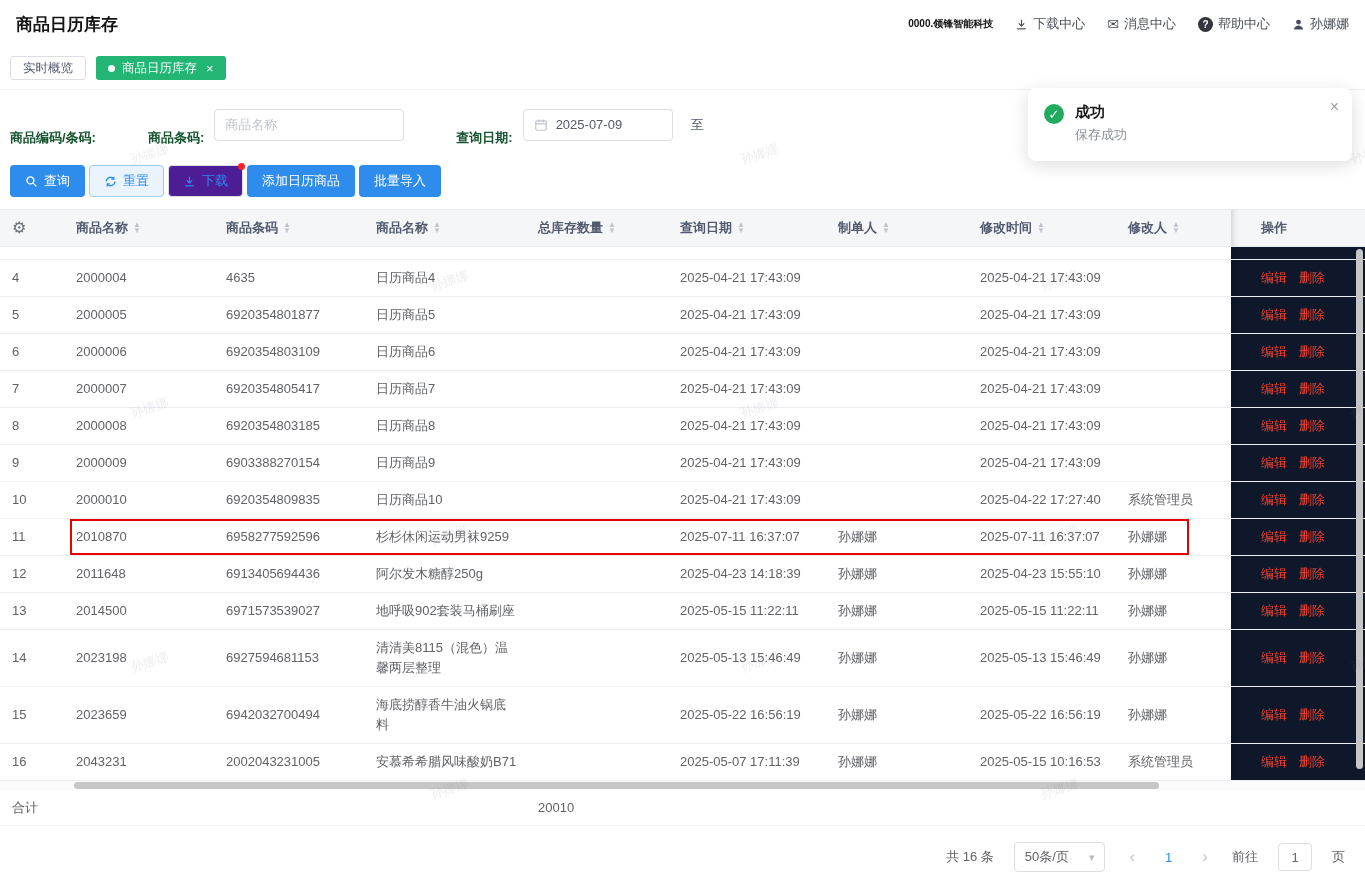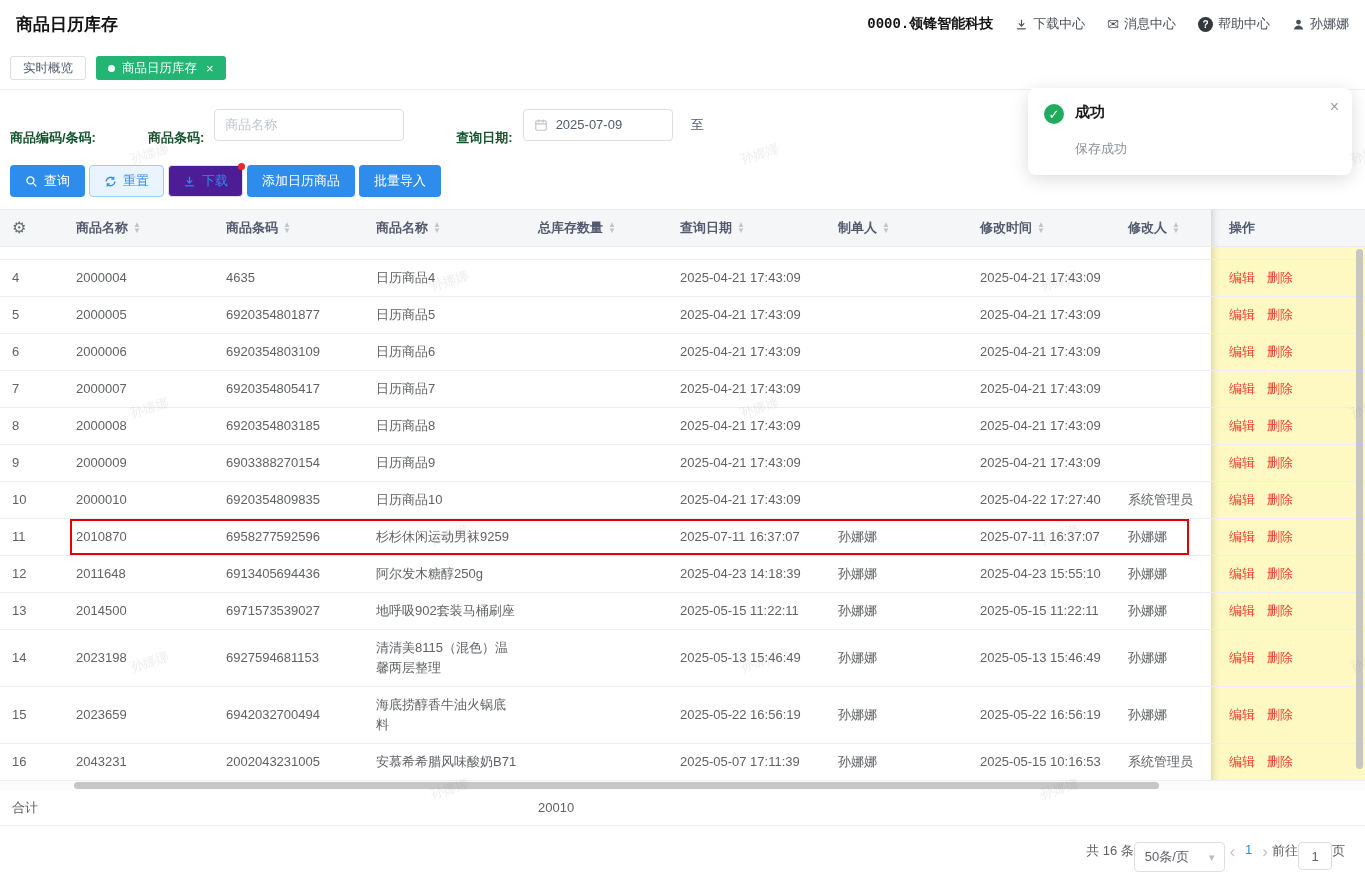--- a/index.html
+++ b/index.html
@@ -8,21 +8,21 @@
   .app { position:relative; width:1365px; height:872px; background:#fff; overflow:hidden; }
 
   
   .watermark-layer { position:absolute; inset:0; pointer-events:none; z-index:60; }
   .wm { position:absolute; color:rgba(120,120,120,0.13); font-size:13px; transform:rotate(-18deg); white-space:nowrap; }
 
   
   .topbar { height:48px; display:flex; align-items:center; justify-content:space-between; padding:0 16px; }
   .topbar-title { font-size:17px; font-weight:bold; color:#141414; }
   .topbar-right { display:flex; align-items:center; gap:22px; }
-  .company { font-weight:bold; font-size:14px; color:#141414;font-family:Liberation Mono, monospace; }
+  .company { font-weight:bold; font-size:10px; color:#141414; }
   .nav-item { display:flex; align-items:center; gap:5px; font-size:13px; color:#4a4f57; cursor:pointer; }
   .help-badge { width:15px; height:15px; border-radius:50%; background:#33373d; color:#fff; font-size:10px; font-weight:bold; display:flex; align-items:center; justify-content:center; }
   .glyph-ic { font-size:14px; color:#4a4f57; line-height:1; }
 
   
   .tabbar { display:flex; align-items:center; gap:10px; padding:8px 10px 9px; border-bottom:1px solid #eef0f2; }
   .tab { height:24px; display:inline-flex; align-items:center; gap:7px; padding:0 12px; font-size:12.5px; border-radius:3px; cursor:pointer; }
   .tab.inactive { border:1px solid #dcdee2; color:#515a6e; background:#fff; }
   .tab.active { background:#22b573; color:#fff; }
   .tab-dot { width:7px; height:7px; border-radius:50%; background:#fff; }
@@ -45,55 +45,55 @@
   .btn-reset { background:#eaf4ff; border-color:#9fcdf8; color:#2e8ced; }
   .btn-download { background:#4c1d95; border-color:#dcdee2; color:#2e8ced; position:relative; }
   .red-dot { position:absolute; top:-3px; right:-3px; width:7px; height:7px; background:#f5222d; border-radius:50%; }
 
   
   .table-wrap { position:relative; }
   .thead { display:flex; height:38px; background:#f5f6f8; border-top:1px solid #e8eaec; border-bottom:1px solid #e8eaec; align-items:center; font-size:13px; color:#515a6e; font-weight:bold; }
   .cell { padding:0 10px; flex-shrink:0; line-height:20px; overflow:hidden; }
   .c-idx{width:66px; padding-left:12px;} .c-code{width:150px} .c-bar{width:150px} .c-name{width:162px}
   .c-qty{width:142px} .c-created{width:158px} .c-creator{width:142px} .c-modified{width:148px} .c-modifier{width:88px}
-  .c-op{ width:154px; display:flex; gap:12px; padding-left:18px; align-items:center; align-self:stretch; box-shadow:inset 10px 0 10px -10px rgba(0,0,0,0.22); }
+  .c-op{ width:134px; display:flex; gap:12px; padding-left:30px; align-items:center; align-self:stretch; box-shadow:inset 10px 0 10px -10px rgba(0,0,0,0.22); }
   .th { display:flex; align-items:center; }
   .sort { display:inline-flex; flex-direction:column; margin-left:5px; cursor:pointer; }
   .sort span { font-size:8px; color:#c0c4cc; line-height:6px; }
   .gear { font-size:16px; color:#697077; cursor:pointer; }
   .tbody { position:relative; }
   .trow { display:flex; align-items:center; padding:8px 0; min-height:36px; border-bottom:1px solid #ebeef5; font-size:13px; color:#606266; background:#fff; position:relative; }
-  .trow .c-op { position:absolute; right:0; top:0; bottom:0; background:#fef9c3; }
+  .trow .c-op { position:absolute; right:0; top:0; bottom:0; background:#0f172a; }
   .thead .c-op { margin-left:auto; background:#f5f6f8; }
   .trow.highlighted::after { content:""; position:absolute; left:70px; right:176px; top:0; bottom:0; border:2px solid #e60000; pointer-events:none; }
   .clip { height:13px; overflow:hidden; }
   .clip .trow { margin-top:-24px; }
   .link { cursor:pointer; color:#f0402f; text-decoration:none; }
 
   
   .hscroll { height:9px; position:relative; background:#fbfbfb; }
   .hthumb { position:absolute; left:74px; top:1px; width:1085px; height:7px; background:#c6c6c6; border-radius:4px; cursor:pointer; }
   .vscroll-thumb { position:absolute; right:2px; top:40px; width:7px; height:520px; background:#c6c6c6; border-radius:4px; cursor:pointer; z-index:10; }
 
   
   .total-row { display:flex; align-items:center; height:36px; border-bottom:1px solid #ebeef5; font-size:13px; color:#606266; }
 
   
-  .pagination { display:flex; align-items:flex-start; justify-content:flex-end; gap:0; padding:16px 20px 0; font-size:13px; color:#606266; }
+  .pagination { display:flex; align-items:center; justify-content:flex-end; gap:20px; padding:16px 20px 0; font-size:13px; color:#606266; }
   .page-size { display:flex; align-items:center; gap:20px; border:1px solid #dcdee2; border-radius:4px; height:30px; padding:0 10px; cursor:pointer; color:#606266; }
   .chev { color:#b8bcc4; font-size:11px; }
   .page-arrow { color:#c0c4cc; font-size:17px; cursor:pointer; padding:0 4px; }
   .page-num { color:#2e8ced; padding:0 6px; cursor:pointer; }
   .goto-input { width:34px; height:28px; border:1px solid #dcdee2; border-radius:4px; text-align:center; font-size:13px; color:#606266; outline:none; font-family:inherit; }
 
   
   .toast { position:absolute; top:88px; right:13px; width:324px; background:#fff; border-radius:8px; box-shadow:0 4px 18px rgba(0,0,0,0.14); padding:15px 16px 17px; z-index:50; display:flex; gap:11px; }
   .toast-circle { width:20px; height:20px; min-width:20px; border-radius:50%; background:#21ab5f; color:#fff; display:flex; align-items:center; justify-content:center; font-size:13px; margin-top:1px; }
   .toast-title { font-size:15px; font-weight:bold; color:#1a1a1a; }
-  .toast-msg { font-size:13px; color:#8a8f99; margin-top:18px; }
+  .toast-msg { font-size:13px; color:#8a8f99; margin-top:4px; }
   .toast-close { position:absolute; top:10px; right:13px; color:#9aa0a6; font-size:16px; cursor:pointer; }
 
   svg { display:block; }
 </style>
 </head>
 <body>
 
 <div class="app">
 
   <header class="topbar">

